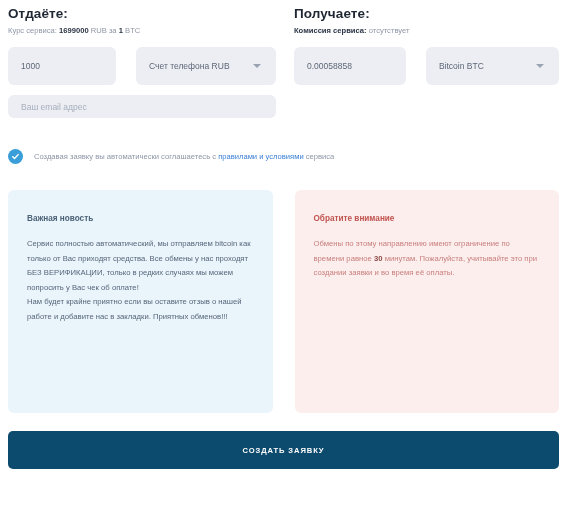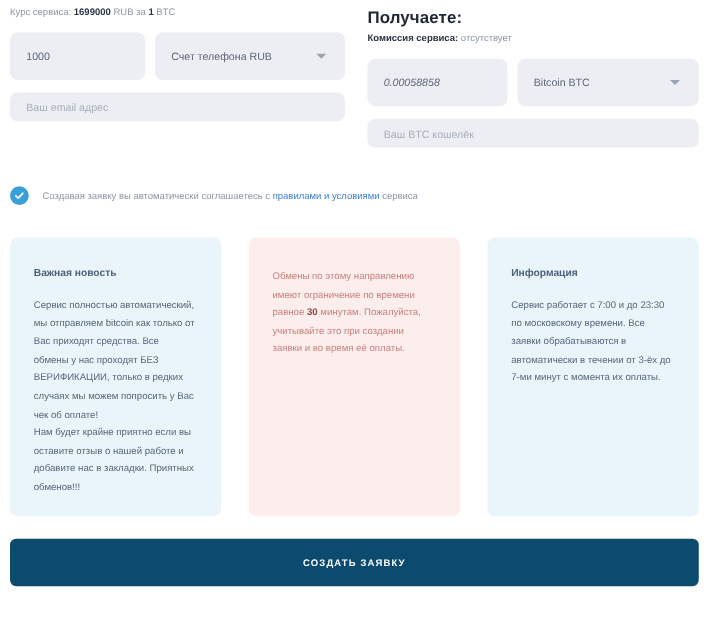--- a/index.html
+++ b/index.html
@@ -55,24 +55,24 @@
     border-radius: 6px;
     height: 38px;
     box-sizing: border-box;
     display: flex;
     align-items: center;
     font-size: 8.5px;
     color: #5d6777;
     padding: 0 13px;
   }
   .amount-field { width: 108px; }
-  .amount-field.wide { width: 112px; font-style: italic; }
+  .amount-field.wide { width: 112px; }
   .select-field {
     flex: 1;
-    margin-left: 8px;
+    margin-left: 20px;
     justify-content: space-between;
     cursor: pointer;
   }
   .select-caret {
     width: 0; height: 0;
     border-left: 4px solid transparent;
     border-right: 4px solid transparent;
     border-top: 4.5px solid #9aa3b1;
     margin-right: 2px;
   }
@@ -158,20 +158,21 @@
     font-family: "Liberation Sans", sans-serif;
     cursor: pointer;
   }
 </style>
 </head>
 <body>
 
 <div class="exchange-wrap">
 
   <div class="col col-give">
+    <div class="col-title">Отдаёте:</div>
     <div class="rate-line">
       <span>Курс сервиса:</span>
       <b>1699000</b>
       <span>RUB за</span>
       <b>1</b>
       <span>BTC</span>
     </div>
     <div class="field-row">
       <div class="field amount-field">1000</div>
       <div class="field select-field">
@@ -189,23 +190,20 @@
     <div class="rate-line">
       <b>Комиссия сервиса:</b>
       <span>отсутствует</span>
     </div>
     <div class="field-row">
       <div class="field amount-field wide">0.00058858</div>
       <div class="field select-field">
         <span>Bitcoin BTC</span>
         <span class="select-caret"></span>
       </div>
-    </div>
-    <div class="field wide-field">
-      <span class="ph">Ваш BTC кошелёк</span>
     </div>
   </div>
 
 </div>
 
 <div class="agree-row">
   <span class="check-circle">
     <svg width="9" height="9" viewBox="0 0 12 12">
       <path d="M2.3 6.2 L4.7 8.6 L9.6 3.5" fill="none" stroke="#ffffff" stroke-width="1.9" stroke-linecap="round" stroke-linejoin="round"></path>
     </svg>
@@ -217,25 +215,22 @@
 
 <div class="cards">
 
   <div class="card card-blue">
     <div class="card-h">Важная новость</div>
     <div class="card-p" style="white-space: pre-line;">Сервис полностью автоматический, мы отправляем bitcoin как только от Вас приходят средства. Все обмены у нас проходят БЕЗ ВЕРИФИКАЦИИ, только в редких случаях мы можем попросить у Вас чек об оплате!
 Нам будет крайне приятно если вы оставите отзыв о нашей работе и добавите нас в закладки. Приятных обменов!!!</div>
   </div>
 
   <div class="card card-red">
+    <div class="card-h">Обратите внимание</div>
     <div class="card-p"><span>Обмены по этому направлению имеют ограничение по времени равное </span><b class="blk">30</b><span> минутам. Пожалуйста, учитывайте это при создании заявки и во время её оплаты.</span></div>
   </div>
 
-  <div class="card card-blue">
-    <div class="card-h">Информация</div>
-    <div class="card-p">Сервис работает с 7:00 и до 23:30 по московскому времени. Все заявки обрабатываются в автоматически в течении от 3-ёх до 7-ми минут с момента их оплаты.</div>
-  </div>
 
 </div>
 
 <div class="submit-wrap">
   <button class="submit-btn">СОЗДАТЬ ЗАЯВКУ</button>
 </div>
 
 </body></html>

